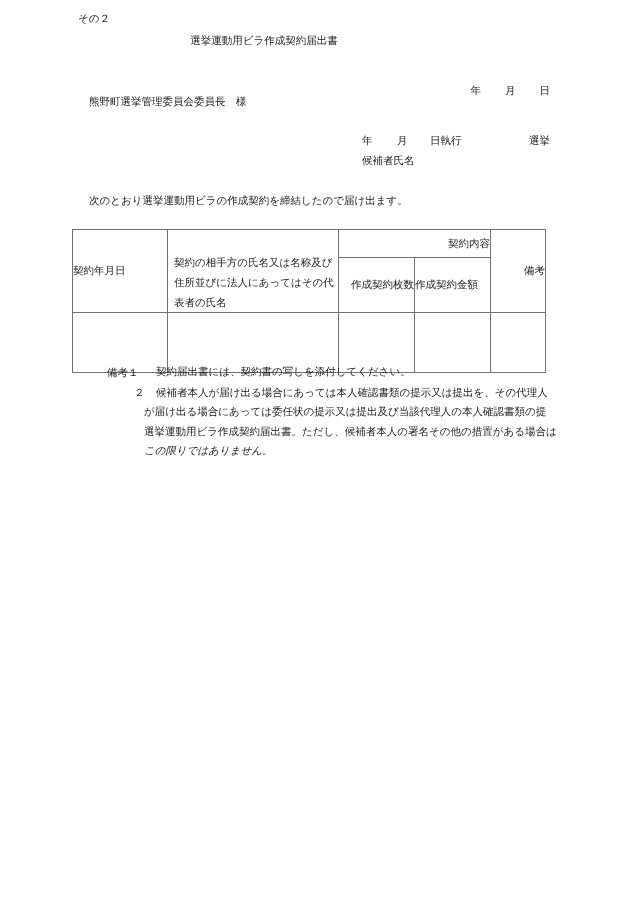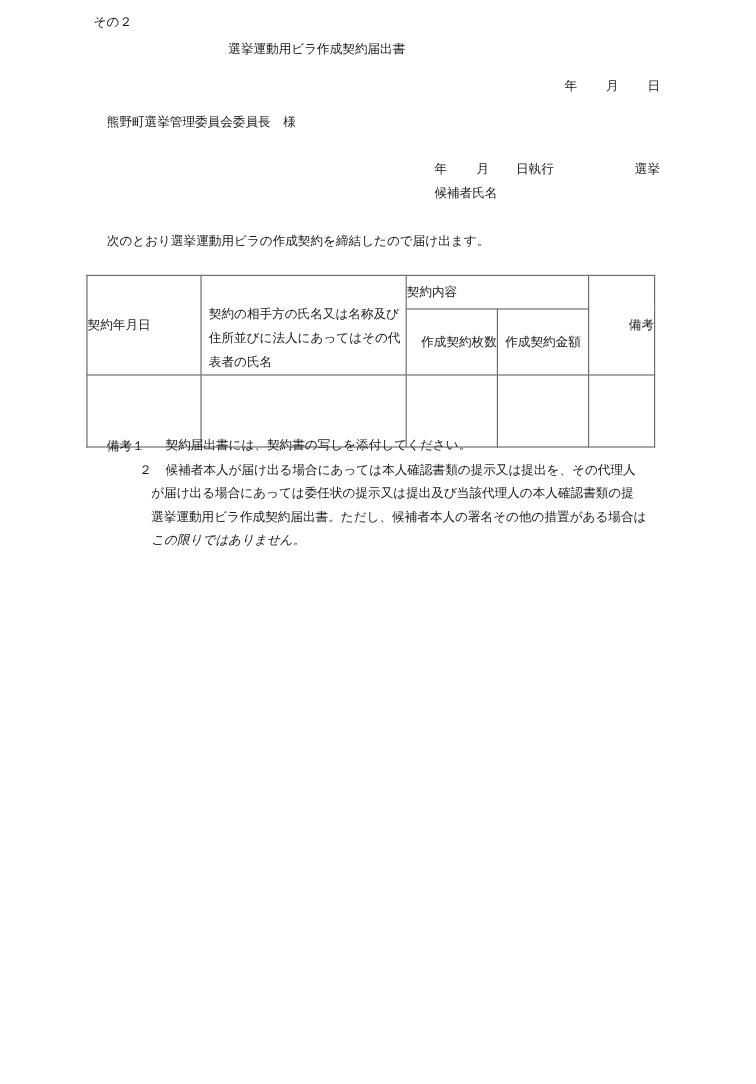--- a/index.html
+++ b/index.html
@@ -4,48 +4,48 @@
   <style>
     html, body { margin: 0; padding: 0; background: #ffffff; }
     body {
       width: 630px; height: 903px; position: relative; overflow: hidden;
       font-family: "DejaVu Serif", "Liberation Serif", serif;
       color: #1a1a1a; font-size: 10.5px;
     }
     .abs { position: absolute; white-space: nowrap; }
     #form-number { left: 78px; top: 12px; }
     #doc-title { left: 0; width: 524px; text-align: center; top: 34px; padding-left: 4px; box-sizing: border-box; }
-    #date-line { right: 80px; top: 65px; }
+    #date-line { right: 80px; top: 84px; }
     #date-line span { display: inline-block; }
     #addressee { left: 89px; top: 95px; }
     #election-line { left: 362px; top: 134px; width: 190px; }
     #election-line span { position: absolute; top: 0; }
     #candidate-line { left: 362px; top: 154px; }
     #intro { left: 89px; top: 194px; }
 
     table.contract {
       position: absolute; left: 72px; top: 229px; width: 474px;
       border-collapse: collapse; table-layout: fixed;
     }
     table.contract td {
       border: 1px solid #707070; padding: 0; vertical-align: middle;
       font-size: 10.5px; color: #1a1a1a;
     }
     .c-date { width: 94px; text-align: left; }
     .c-party { width: 164px; padding-left: 6px !important; line-height: 20px; text-align: left; }
     .c-count { width: 78px; text-align: right; }
-    .c-amount { width: 78px; text-align: center; }
+    .c-amount { width: 78px; text-align: left; }
     .c-remarks { width: 54px; text-align: right; }
     .h-row1 td { height: 23px; }
     .h-row2 td { height: 46px; }
     .data-row td { height: 59px; }
     .c-party-text { display: block; white-space: normal; margin-top: 22px; }
 
     #notes { left: 89px; top: 363px; line-height: 19.5px; }
-    .note { position: absolute; white-space: nowrap; }
+    .note { position: absolute; white-space: nowrap; margin-left: 18px; }
     #note1-label { left: 0; top: 0; }
     #note1-text { left: 49px; top: 0; font-family: Liberation Mono, monospace; }
     #note2-num { left: 27px; top: 19.5px; }
     .note2-line { left: 49px; }
     #note2-l1 { top: 19.5px; }
     #note2-l2 { top: 39px; left: 37px; }
     #note2-l3 { top: 58.5px; left: 37px; }
     #note2-l4 { top: 78px; left: 37px; font-style: italic; }
   </style>
 </head>
@@ -72,21 +72,21 @@
 
 <div class="abs" id="intro">次のとおり選挙運動用ビラの作成契約を締結したので届け出ます。</div>
 
 <table class="contract">
   <tbody>
       <tr class="h-row1">
     <td class="c-date" rowspan="2">契約年月日</td>
     <td class="c-party" rowspan="2">
           <span class="c-party-text">契約の相手方の氏名又は名称及び住所並びに法人にあってはその代表者の氏名</span>
         </td>
-    <td colspan="2" style="text-align:left">契約内容</td>
+    <td colspan="2" style="text-align:right">契約内容</td>
     <td class="c-remarks" rowspan="2">備考</td>
   </tr>
   <tr class="h-row2">
     <td class="c-count">作成契約枚数</td>
     <td class="c-amount">作成契約金額</td>
   </tr>
   <tr class="data-row">
     <td></td>
     <td></td>
     <td></td>

